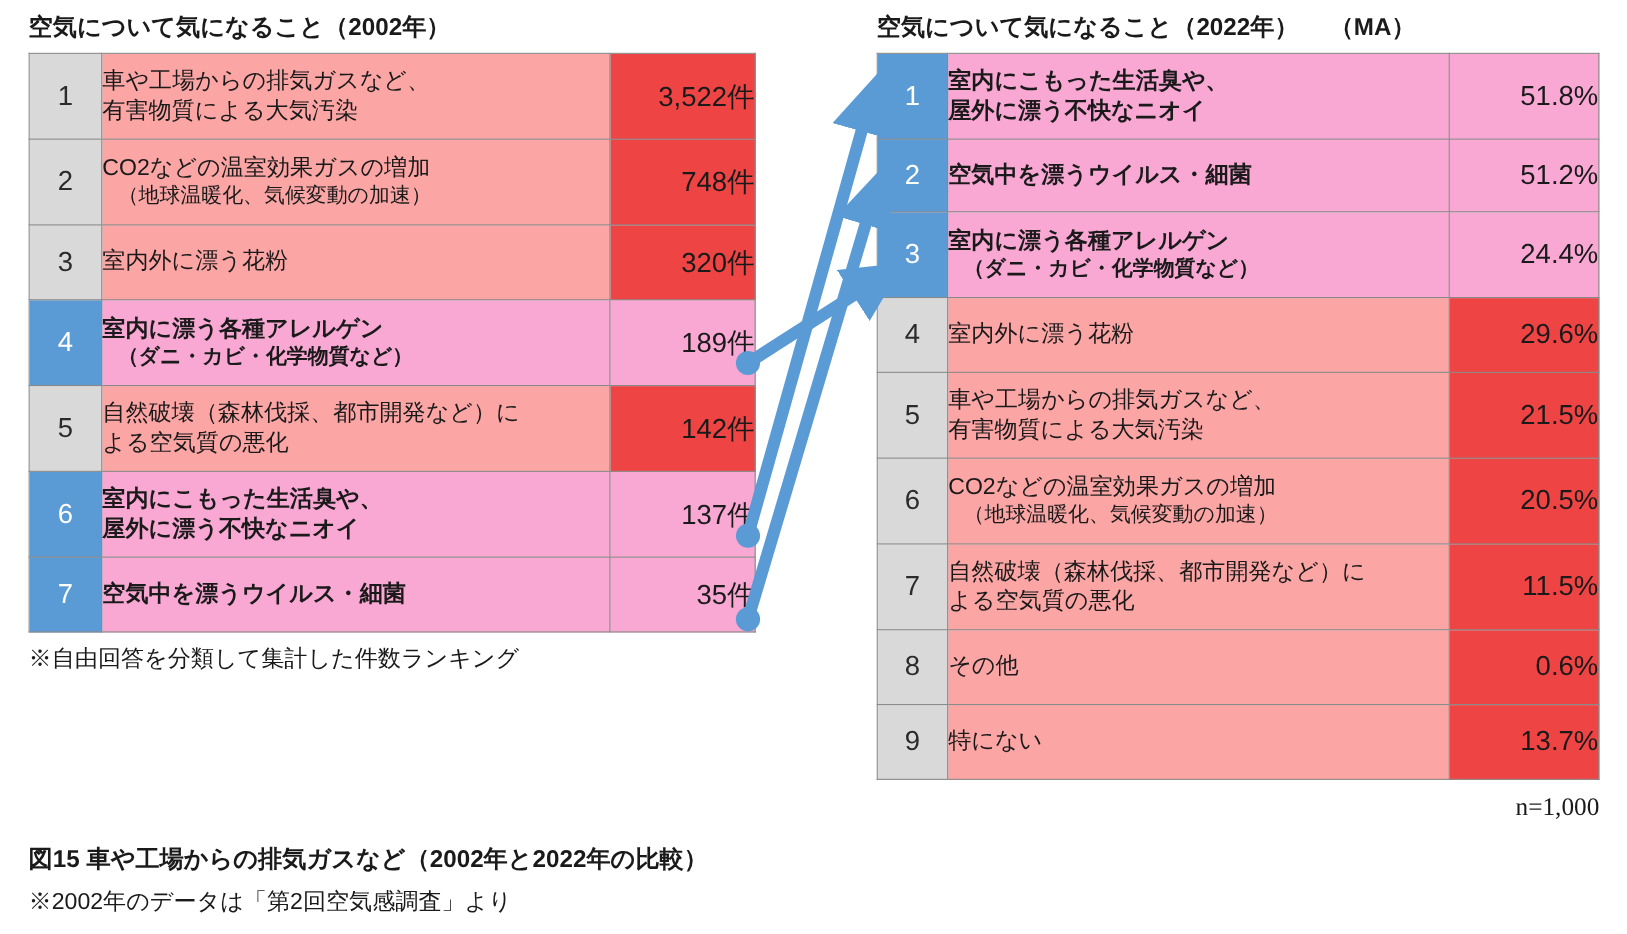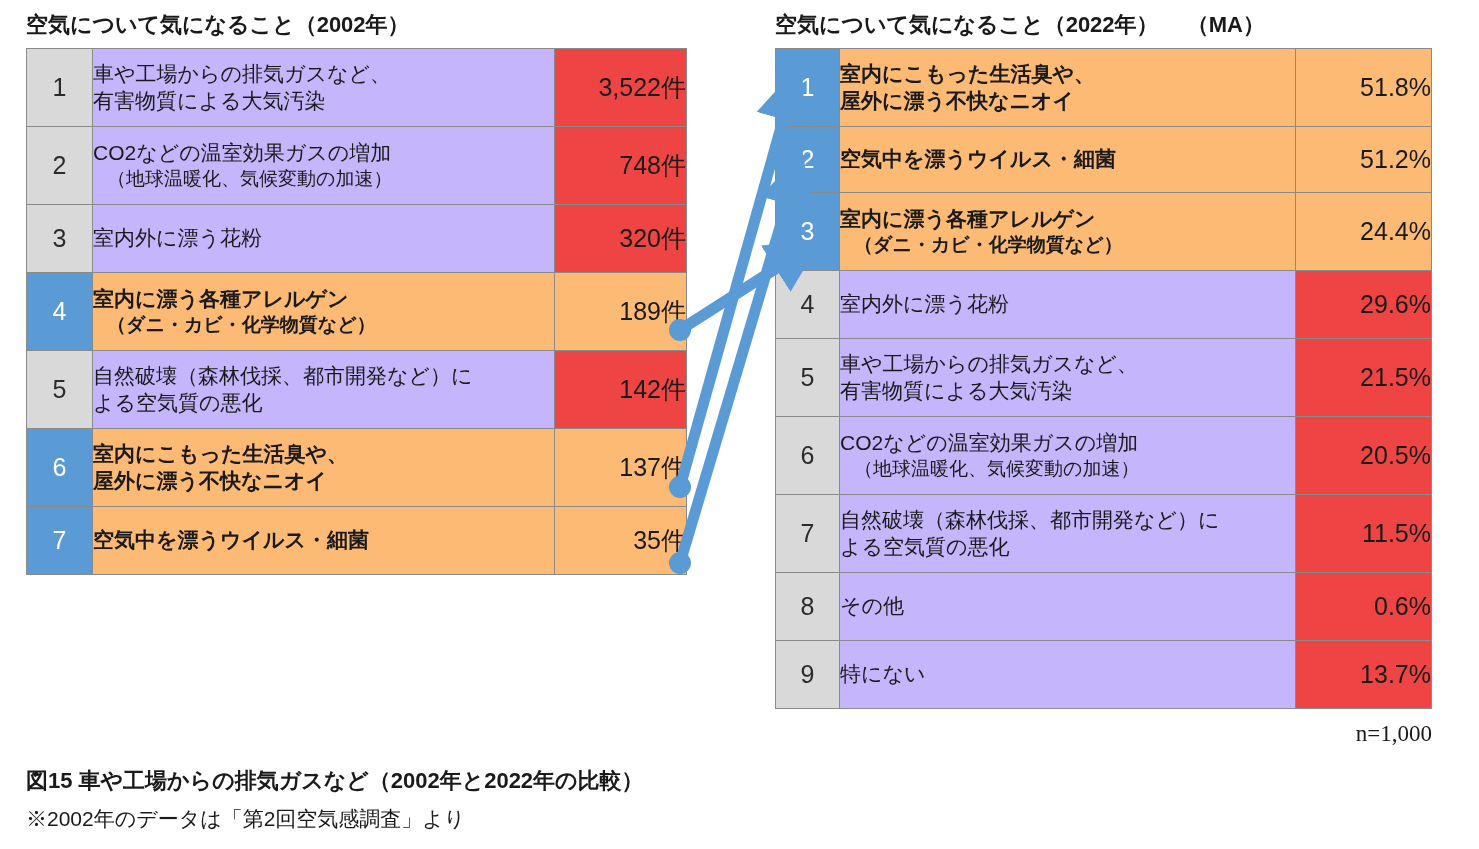--- a/index.html
+++ b/index.html
@@ -32,52 +32,52 @@
   td.num {
     text-align: center;
     font-size: 25px;
     color: #2b2b2b;
     background: #d9d9d9;
   }
   td.lab {
     padding: 6px 10px 7px 12px;
     font-size: 21px;
     line-height: 1.28;
-    background: #c4b5fd;
+    background: #fca5a5;
   }
   td.val {
     text-align: right;
     padding-right: 12px;
     font-size: 25px;
     background: #ef4444;
     white-space: nowrap;
   }
   tr.hl td.num {
     background: #5b9bd5;
     color: #ffffff;
   }
   tr.hl td.lab, tr.hl td.val {
-    background: #fdba74;
+    background: #f9a8d4;
   }
   tr.hl td.lab { font-weight: bold; }
 
   
   #left { position: absolute; left: 26px; top: 10px; }
   #left .panel-title { margin-bottom: 8px; }
   #leftTable { width: 660px; }
   #leftTable col.c1 { width: 66px; }
   #leftTable col.c2 { width: 462px; }
   #leftTable col.c3 { width: 132px; }
   .note-left {
     margin-top: 9px;
     font-size: 21px;
   }
 
   
-  #right { position: absolute; left: 775px; top: 10px; }
+  #right { position: absolute; left: 797px; top: 10px; }
   #right .panel-title { margin-bottom: 8px; }
   #rightTable { width: 656px; }
   #rightTable col.c1 { width: 64px; }
   #rightTable col.c2 { width: 456px; }
   #rightTable col.c3 { width: 136px; }
 
   .nval { text-align: right; font-size: 23px; margin-top: 12px; font-family: Liberation Serif, serif; }
 
   
   #footer { position: absolute; left: 26px; top: 766px; }
@@ -150,20 +150,21 @@
           </tr>
           <tr class="hl" style="height: 68px;">
             <td class="num">7</td>
             <td class="lab">
               <div>空気中を漂うウイルス・細菌</div>
             </td>
             <td class="val">35件</td>
           </tr>
         </tbody>
     </table>
+    <div class="note-left">※自由回答を分類して集計した件数ランキング</div>
   </div>
 
   <div id="right">
     <div class="panel-title">
       <span>空気について気になること（2022年）</span>
       <span style="display:inline-block;width:22px"></span><span>（MA）</span>
     </div>
     <table class="rank" id="rightTable">
       <colgroup>
           <col class="c1">

